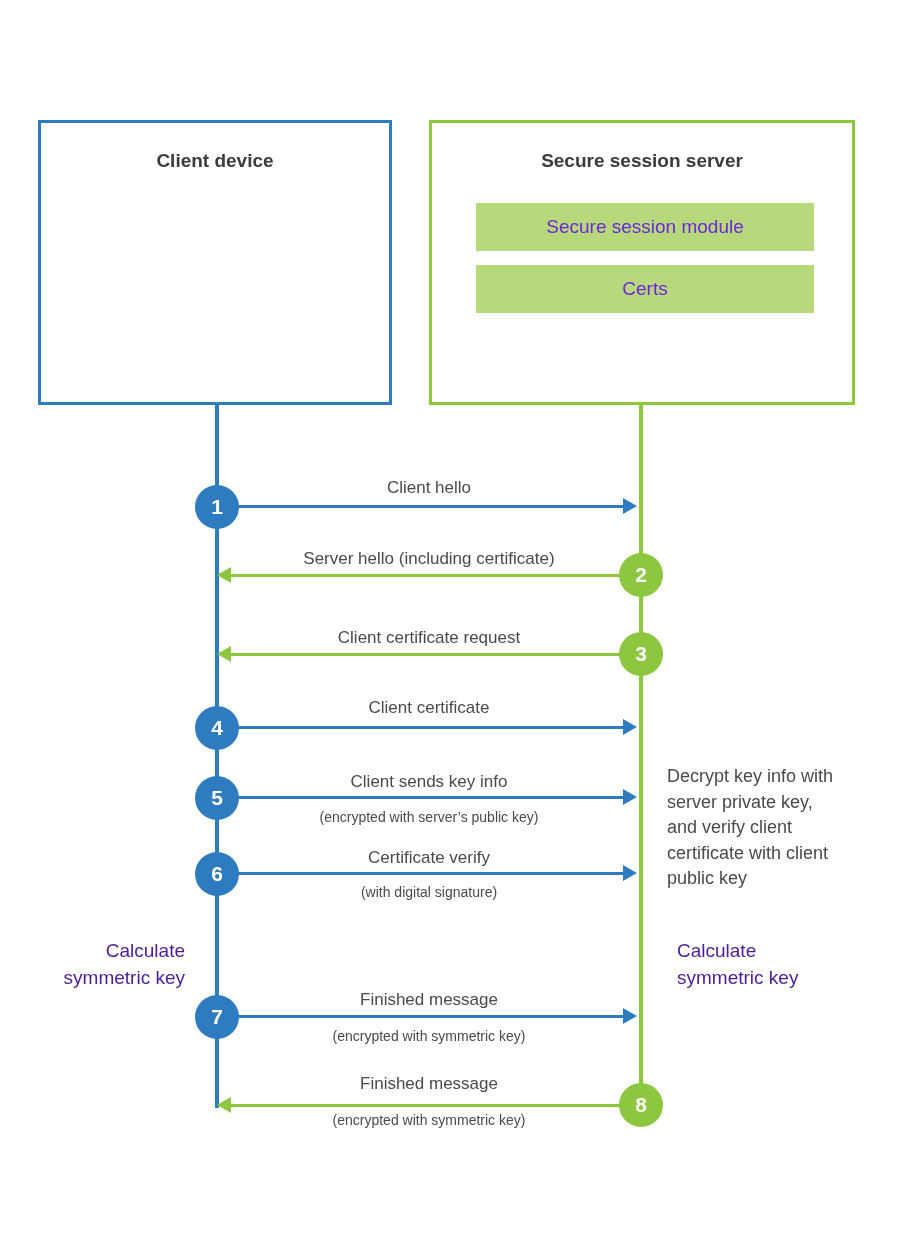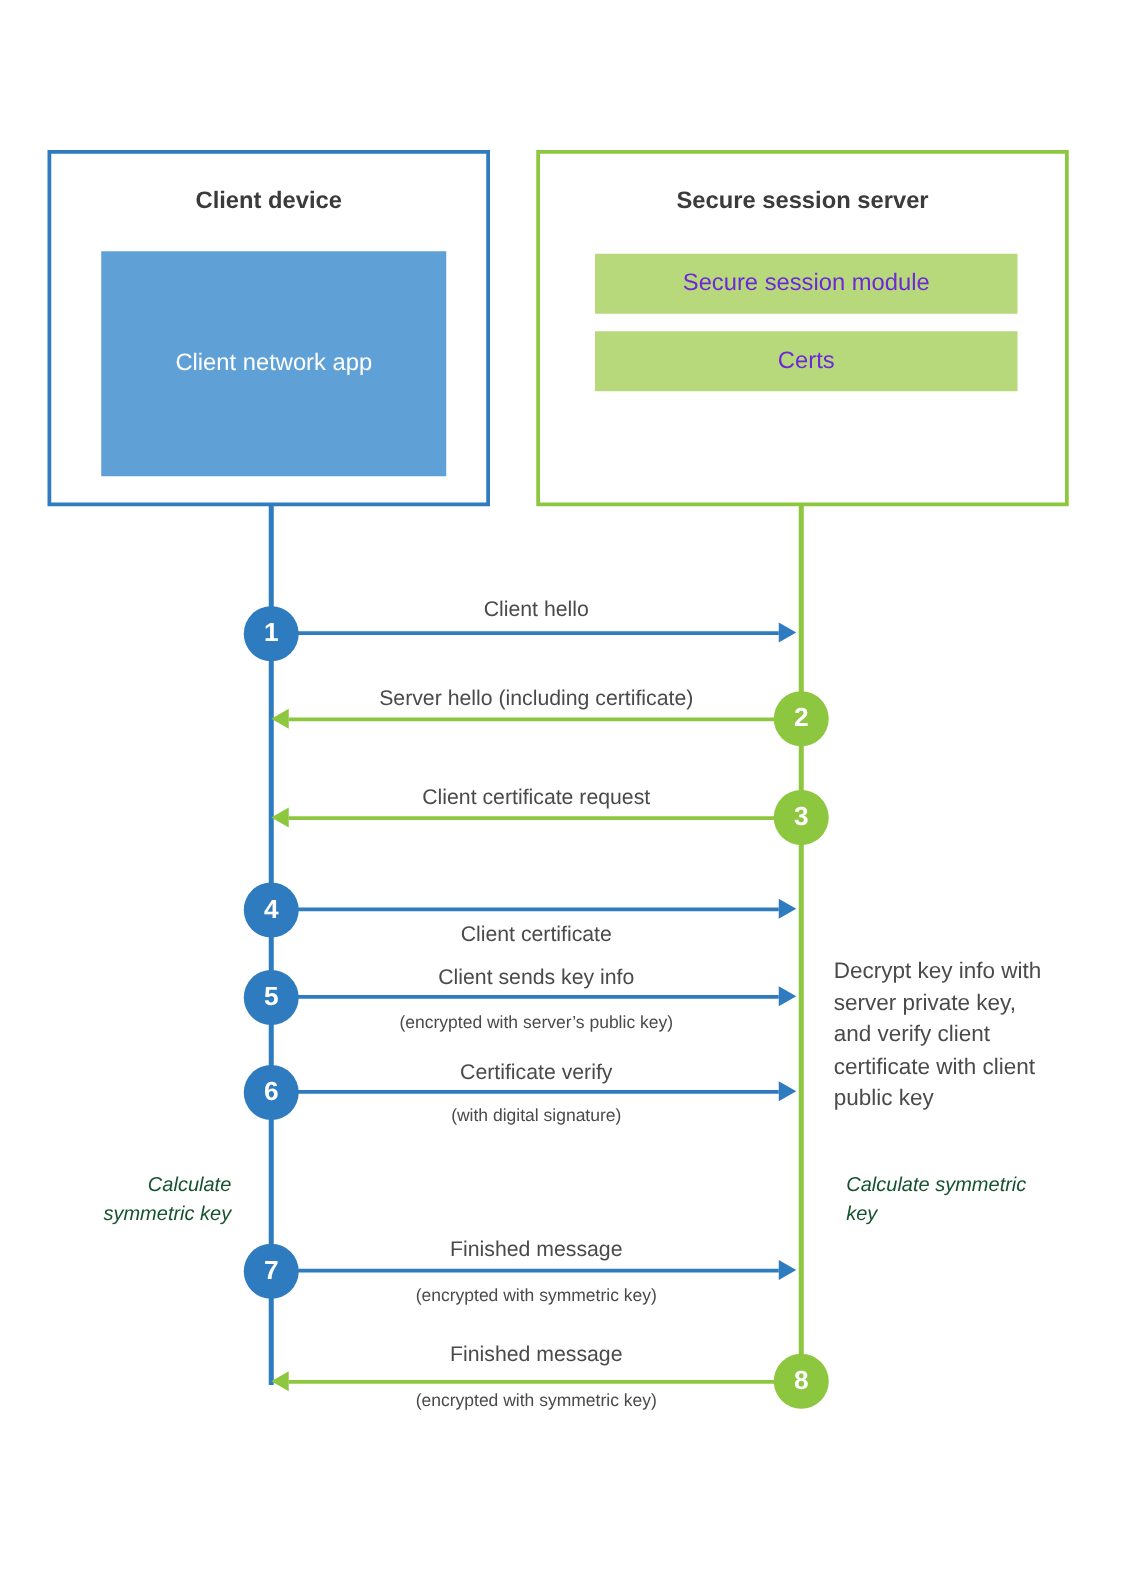--- a/index.html
+++ b/index.html
@@ -180,38 +180,36 @@
   
   .side-note {
     position: absolute;
     font-size: 18px;
     color: #4a4a4a;
     line-height: 1.42;
     white-space: pre-line;
   }
   .calc-note {
     position: absolute;
-    font-size: 16px;
-    color: #14532d;
+    font-size: 19px;
+    color: #4c1d95;
     line-height: 1.42;
     white-space: pre-line;
-    font-style: italic;
   }
   .calc-note.left  { text-align: right; }
   .calc-note.right { text-align: left; }
 </style>
 </head>
 <body>
 
 <div id="canvas">
 
 
   <div class="party-box client">
     <div class="party-title">Client device</div>
-    <div class="client-app">Client network app</div>
   </div>
 
   <div class="party-box server">
     <div class="party-title">Secure session server</div>
     <div class="server-modules">
       <div class="server-module">Secure session module</div>
       <div class="server-module">Certs</div>
     </div>
   </div>
 
@@ -229,21 +227,21 @@
   <div class="msg-label" style="left:217px; top:549px; width:424px;">Server hello (including certificate)</div>
 
   <div class="step-circle green" style="top:632px;">3</div>
   <div class="arrow-line green" style="left:231px; top:653px; width:392px;"></div>
   <div class="arrow-head left green" style="left:217px; top:646px;"></div>
   <div class="msg-label" style="left:217px; top:628px; width:424px;">Client certificate request</div>
 
   <div class="step-circle blue" style="top:706px;">4</div>
   <div class="arrow-line blue" style="left:217px; top:726px; width:406px;"></div>
   <div class="arrow-head right blue" style="left:623px; top:719px;"></div>
-  <div class="msg-label" style="left:217px; top:738px; width:424px;">Client certificate</div>
+  <div class="msg-label" style="left:217px; top:698px; width:424px;">Client certificate</div>
 
   <div class="step-circle blue" style="top:776px;">5</div>
   <div class="arrow-line blue" style="left:217px; top:796px; width:406px;"></div>
   <div class="arrow-head right blue" style="left:623px; top:789px;"></div>
   <div class="msg-label" style="left:217px; top:772px; width:424px;">Client sends key info</div>
   <div class="msg-sublabel" style="left:217px; top:809px; width:424px;">(encrypted with server’s public key)</div>
 
   <div class="step-circle blue" style="top:852px;">6</div>
   <div class="arrow-line blue" style="left:217px; top:872px; width:406px;"></div>
   <div class="arrow-head right blue" style="left:623px; top:865px;"></div>

